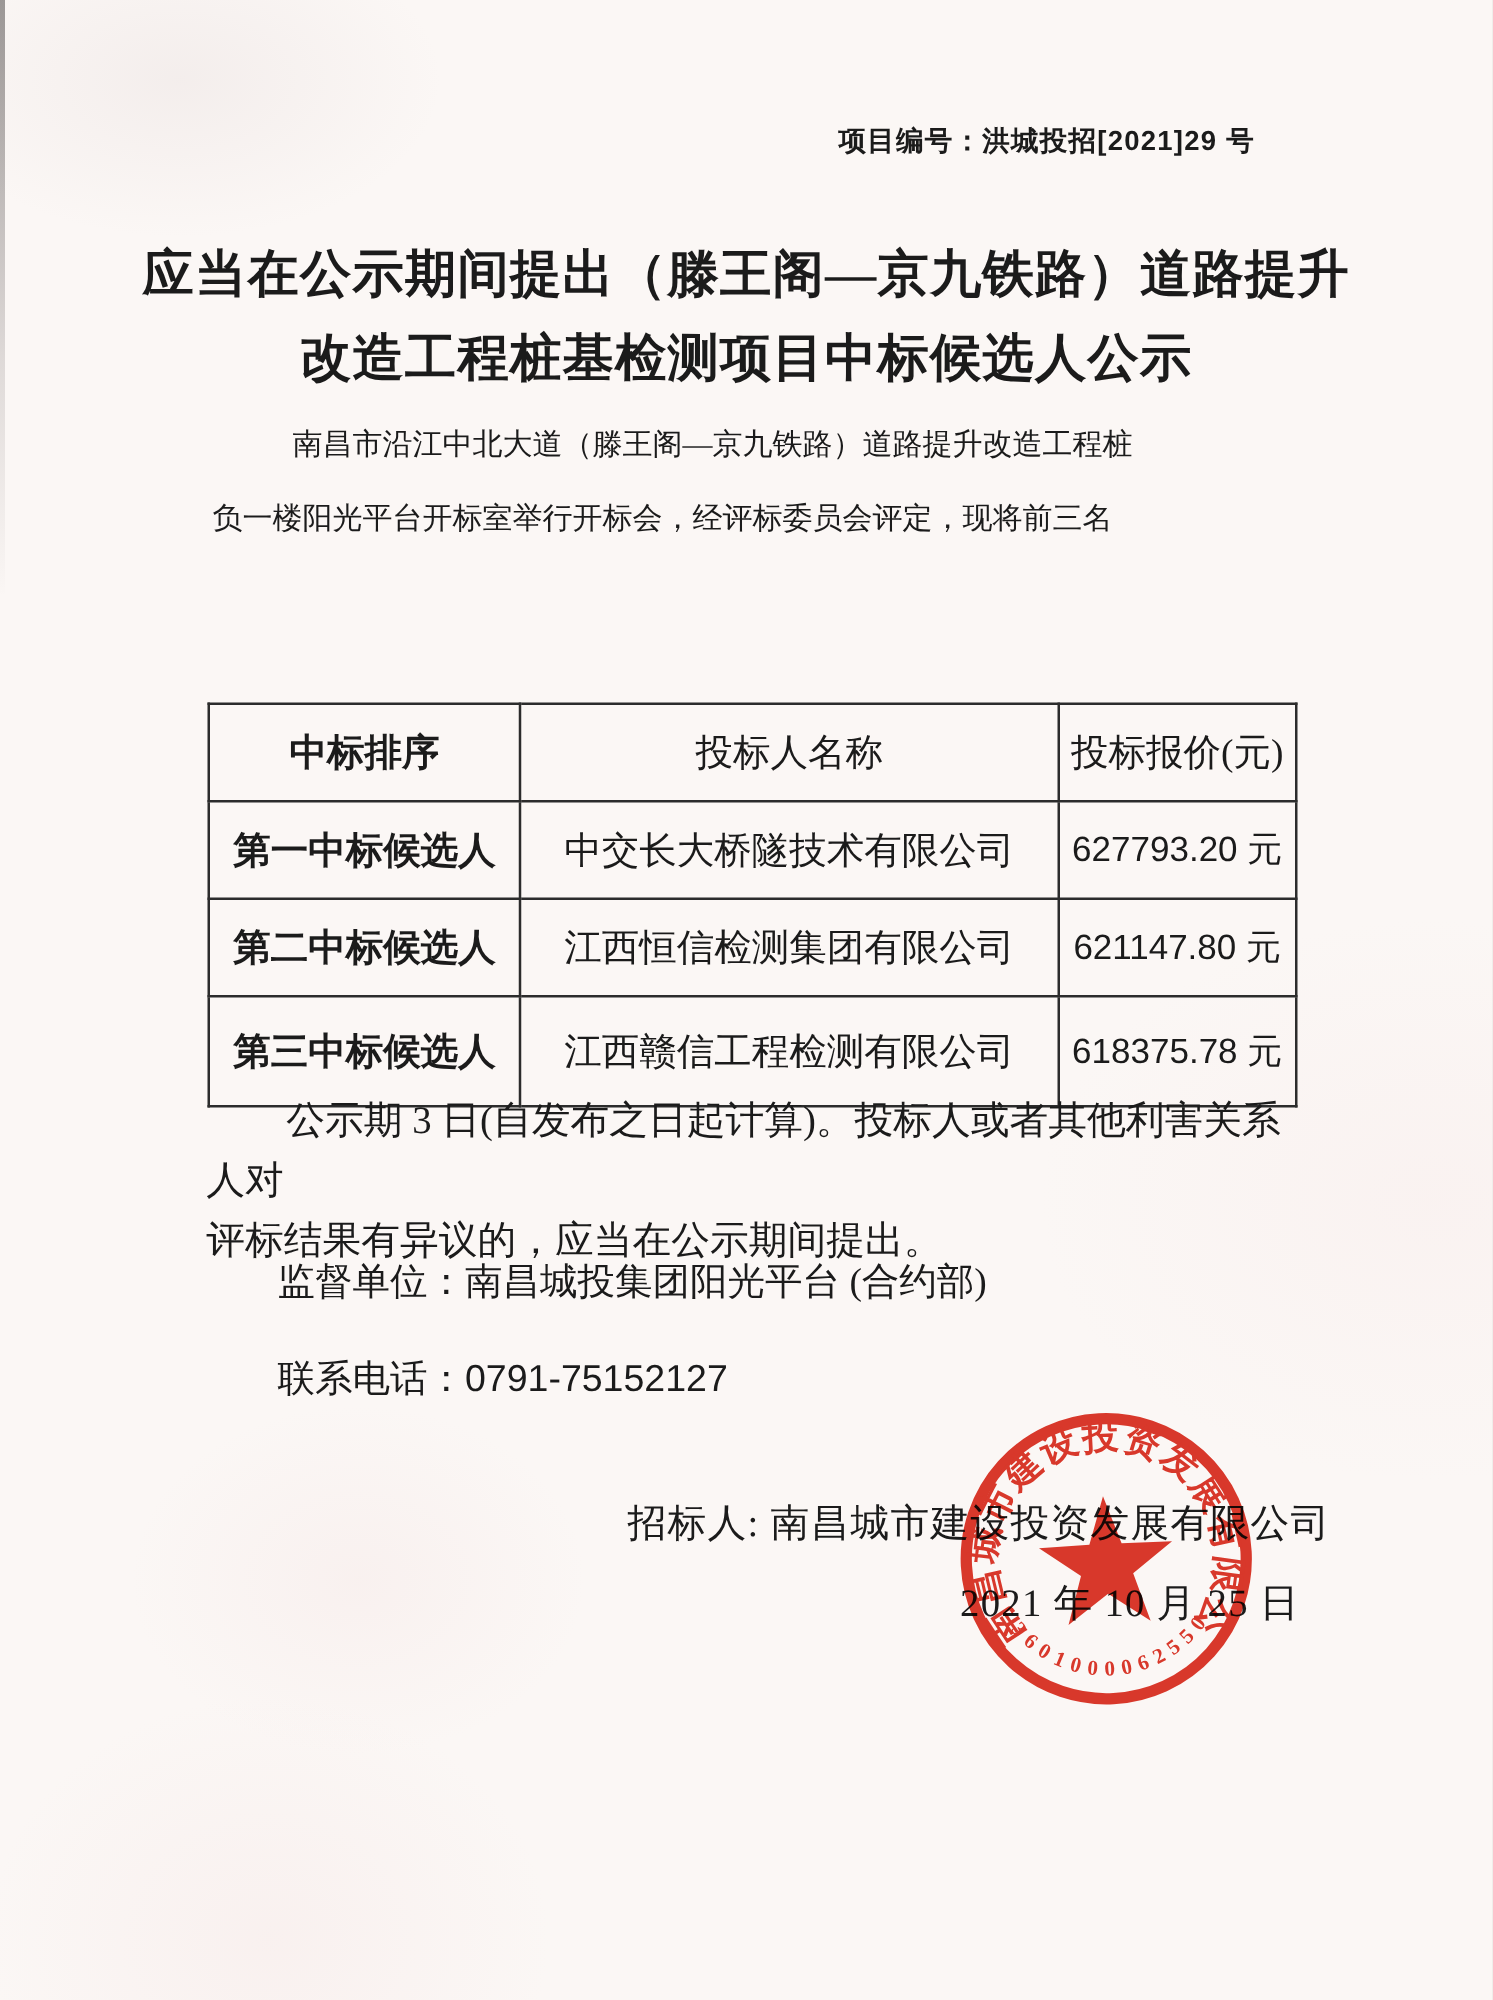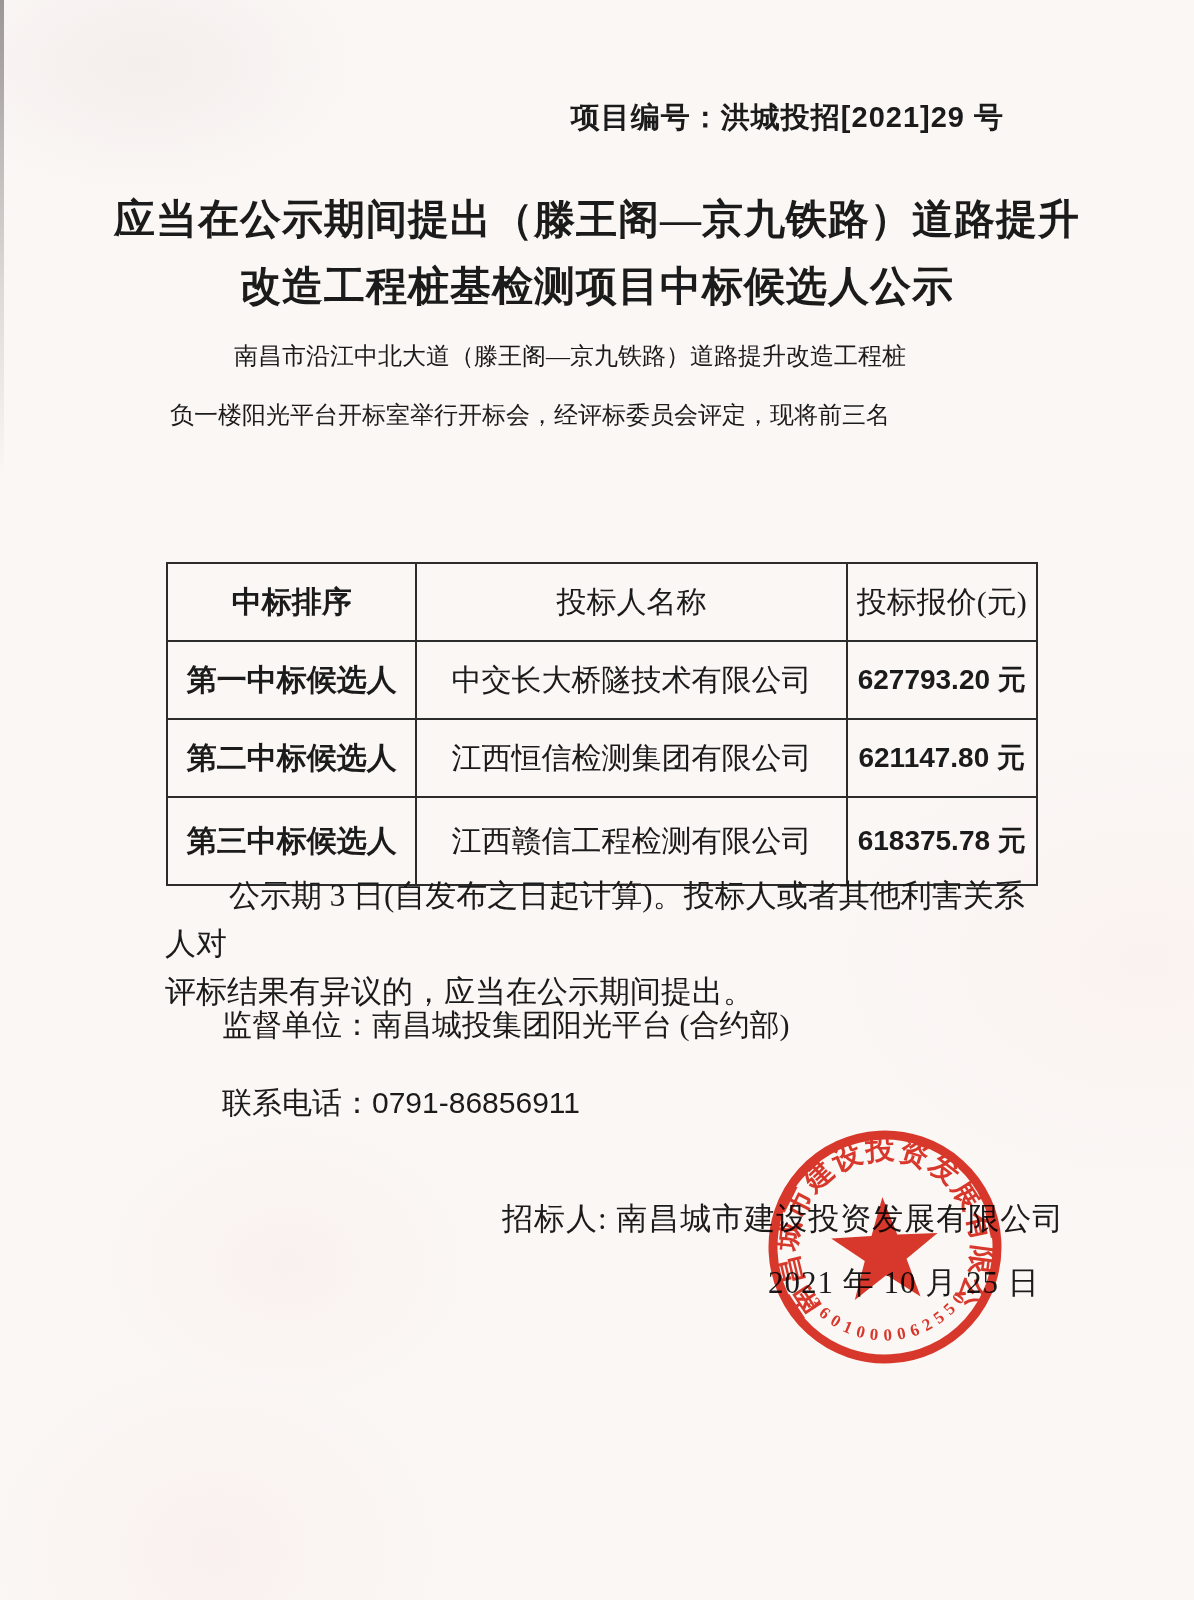--- a/index.html
+++ b/index.html
@@ -18,21 +18,21 @@
     color:#1b1b1b;
   }
   .scan-edge{
     position:absolute;left:0;top:0;width:4px;height:478px;
     background:linear-gradient(to bottom, rgba(40,35,35,.75), rgba(60,50,50,.25) 60%, transparent);
     opacity:.6;
   }
   .doc-number{
     position:absolute;top:98px;left:0;width:1194px;
     text-align:right;padding-right:190px;box-sizing:border-box;
-    font-size:29px;font-weight:bold;letter-spacing:1px;
+    font-size:22px;font-weight:bold;letter-spacing:1px;
     font-family:"Liberation Sans","DejaVu Sans",sans-serif;
   }
   .title{
     position:absolute;top:186px;left:97px;width:1000px;
     text-align:center;font-size:41px;font-weight:bold;
     line-height:67px;letter-spacing:1px;
   }
   .intro{
     position:absolute;top:327px;left:170px;width:868px;
     font-size:24px;line-height:59px;
@@ -48,21 +48,21 @@
     text-align:center;vertical-align:middle;
     padding:0 4px;
   }
   .bid-table .c1{width:28.5%;font-weight:bold;}
   .bid-table .c2{width:50%;}
   .bid-table .c3{width:21.5%;}
   .bid-table tr{height:78px;}
   .bid-table tr.r3{height:88px;}
   .bid-table .price{
     font-family:"Liberation Sans","DejaVu Sans",sans-serif;
-    font-weight:bold;font-size:28px;
+    font-weight:normal;font-size:28px;
   }
   .notice{
     position:absolute;top:872px;left:165px;width:868px;
     font-size:31px;line-height:48px;
   }
   .supervisor{
     position:absolute;top:1005px;left:222px;font-size:30px;
   }
   .contact{
     position:absolute;top:1083px;left:222px;font-size:30px;
@@ -128,21 +128,21 @@
       </tr>
     </tbody>
   </table>
 
   <div class="notice">
     <div class="line indent">公示期 3 日(自发布之日起计算)。投标人或者其他利害关系人对</div>
     <div class="line">评标结果有异议的，应当在公示期间提出。</div>
   </div>
 
   <div class="supervisor">监督单位：南昌城投集团阳光平台 (合约部)</div>
-  <div class="contact">联系电话：0791-86856911</div>
+  <div class="contact">联系电话：0791-75152127</div>
 
   <div class="bidder">招标人: 南昌城市建设投资发展有限公司</div>
   <div class="sign-date">2021 年 10 月 25 日</div>
 
   <svg class="seal" viewBox="0 0 280 280" aria-hidden="true">
     <circle cx="140" cy="140" r="112" fill="none" stroke="#d9291a" stroke-width="9"></circle>
     <polygon fill="#d9291a" points="140,90 152.9,128.2 193.3,128.7 160.9,152.8 172.9,191.3 140,168 107.1,191.3 119.1,152.8 86.7,128.7 127.1,128.2"></polygon>
     <defs>
       <path id="sealTopArc" d="M 72.6 196.6 A 88 88 0 1 1 207.4 196.6" fill="none"></path>
       <path id="sealBottomArc" d="M 56 186 A 98 98 0 0 0 224 186" fill="none"></path>

